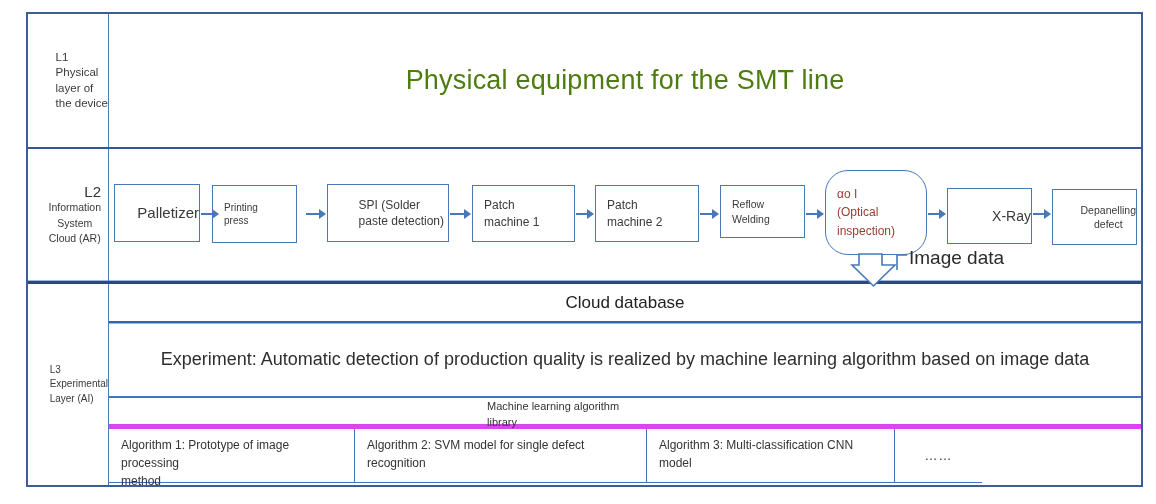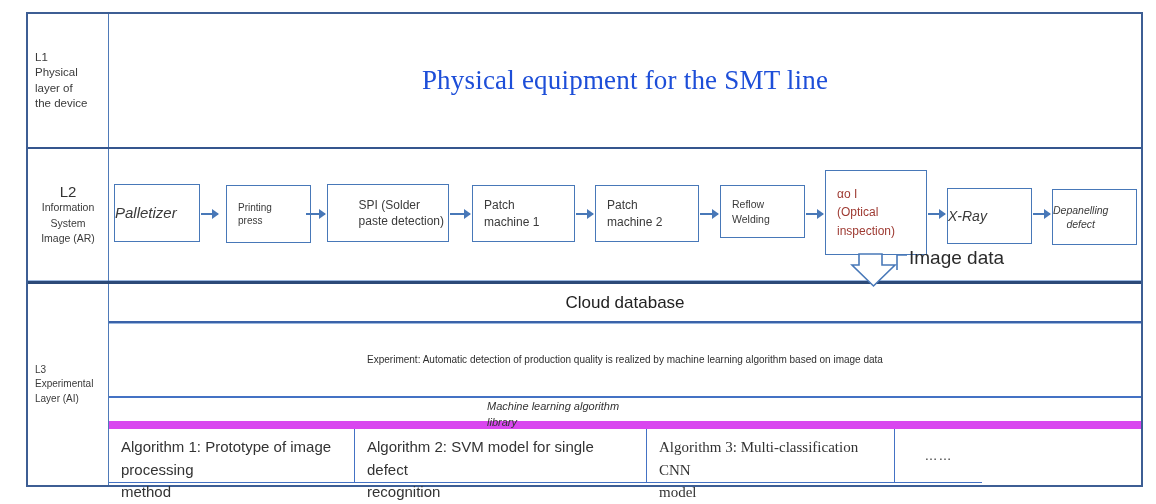--- a/index.html
+++ b/index.html
@@ -11,69 +11,69 @@
     position:absolute;left:26px;top:12px;width:1117px;height:475px;
     border:2px solid #3d5e94;box-sizing:border-box;
     display:flex;flex-direction:column;background:#fff;
   }
   .row{display:flex;flex-direction:row;box-sizing:border-box;}
   .row-l1{height:134px;}
   .row-l2{height:135px;border-top:2px solid #35568e;box-shadow:0 -1px 0 #9cb8e0 inset;}
   .row-l3{height:204px;border-top:3px solid #2c4a78;}
   .label-cell{
     width:81px;min-width:81px;box-sizing:border-box;border-right:1.5px solid #4f7ab8;
-    display:flex;flex-direction:column;justify-content:center;padding:4px 0 4px 7px;
+    display:flex;flex-direction:column;justify-content:center;padding:4px 0 4px 7px;align-items:flex-end;
   }
   .label-cell .pre{white-space:pre-line;}
   .l1-label{font-size:11.5px;line-height:1.32;color:#3a3a3a;}
   .l2-label-head{font-size:15px;text-align:center;color:#333;padding-right:7px;}
   .l2-label-sub{font-size:10.5px;line-height:1.5;text-align:center;padding-right:7px;color:#3a3a3a;}
   .l3-label{font-size:10px;line-height:1.45;color:#3a3a3a;}
   .content-cell{flex:1;position:relative;box-sizing:border-box;}
   
   .l1-title{
     display:flex;align-items:center;justify-content:center;height:100%;
-    font-size:27px;color:#1d4ed8;letter-spacing:0.2px;font-family:Liberation Serif, serif;
+    font-size:27px;color:#4d7c0f;letter-spacing:0.2px;
   }
   
   .flow{position:relative;height:100%;}
   .fbox{
     position:absolute;box-sizing:border-box;border:1.5px solid #4878b8;background:#fff;
     display:flex;align-items:center;white-space:pre-line;line-height:1.35;color:#3a3a3a;
   }
-  .fbox.c{justify-content:flex-start;text-align:center;font-style:italic;}
+  .fbox.c{justify-content:flex-end;text-align:center;}
   .fbox.l{justify-content:flex-start;text-align:left;padding-left:11px;padding-right:4px;}
   .fbox.red{color:#9e3a32;}
   .harrow{position:absolute;top:64px;height:1.8px;background:#4878b8;}
   .harrow::after{
     content:"";position:absolute;right:-1px;top:-4.1px;width:0;height:0;
     border-left:7px solid #4878b8;border-top:5px solid transparent;border-bottom:5px solid transparent;
   }
   .image-data-svg{position:absolute;left:740px;top:104px;}
   .image-data-text{position:absolute;left:800px;top:98px;font-size:19px;color:#2b2b2b;}
   
   .band{box-sizing:border-box;position:relative;}
   .cloud-band{
     height:39px;display:flex;align-items:center;justify-content:center;
     font-size:17px;color:#222;border-bottom:2.5px solid #3a62a8;box-shadow:0 1px 0 #9cb8e0;
   }
   .experiment-band{
     height:73px;display:flex;align-items:center;justify-content:center;
-    font-size:10px;color:#2e2e2e;padding:0 14px;text-align:center;
+    font-size:18px;color:#2e2e2e;padding:0 14px;text-align:center;
   }
   .ml-band{
-    height:33px;border-top:2px solid #4472c4;border-bottom:8px solid #d946ef;
-    font-size:11px;line-height:1.45;color:#333;font-style:italic;
+    height:33px;border-top:2px solid #4472c4;border-bottom:5px solid #d946ef;
+    font-size:11px;line-height:1.45;color:#333;
   }
   .ml-band .pre{white-space:pre-line;margin-left:378px;padding-top:1px;}
   .alg-row{height:59px;display:flex;}
   .alg-cell{
     box-sizing:border-box;border-right:1.5px solid #4472c4;height:54px;
     border-bottom:1.5px solid #4472c4;
-    font-size:15px;line-height:1.5;color:#333;padding:7px 10px 0 12px;white-space:pre-line;
+    font-size:12px;line-height:1.5;color:#333;padding:7px 10px 0 12px;white-space:pre-line;
   }
   .alg-cell:last-child{border-right:none;}
   .alg-cell.mid{display:flex;align-items:center;justify-content:center;padding:0;font-size:13px;letter-spacing:1px;}
   .alg-cell.big{display:flex;align-items:center;justify-content:center;padding:0;font-size:16.5px;color:#2b2b2b;}
 </style>
 </head>
 <body>
 
 <div class="canvas">
   <div class="outer">
@@ -88,48 +88,48 @@
       <div class="content-cell">
         <div class="l1-title">Physical equipment for the SMT line</div>
       </div>
     </div>
 
     <div class="row row-l2">
       <div class="label-cell">
         <div class="l2-label-head">L2</div>
         <div class="l2-label-sub pre">Information
 System
-Image (AR)</div>
+Cloud (AR)</div>
       </div>
       <div class="content-cell flow">
 
         <div class="fbox c" style="left:5px;top:35px;width:86px;height:58px;font-size:15px;">
           <span>Palletizer</span>
         </div>
-        <div class="fbox l" style="left:117px;top:36px;width:85px;height:58px;font-size:10px;">
+        <div class="fbox l" style="left:103px;top:36px;width:85px;height:58px;font-size:10px;">
           <span>Printing
 press</span>
         </div>
         <div class="fbox l" style="left:218px;top:35px;width:122px;height:58px;font-size:12px;justify-content:flex-end;">
           <span>SPI (Solder
 paste detection)</span>
         </div>
         <div class="fbox l" style="left:363px;top:36px;width:103px;height:57px;font-size:12px;">
           <span>Patch
 machine 1</span>
         </div>
         <div class="fbox l" style="left:486px;top:36px;width:104px;height:57px;font-size:12px;">
           <span>Patch
 machine 2</span>
         </div>
         <div class="fbox l" style="left:611px;top:36px;width:85px;height:53px;font-size:10.5px;">
           <span>Reflow
 Welding</span>
         </div>
-        <div class="fbox l red" style="left:716px;top:21px;width:102px;height:85px;font-size:12px;line-height:1.55;">
+        <div class="fbox l red" style="left:716px;top:21px;width:102px;height:85px;font-size:12px;line-height:1.55;border-radius:23px;">
           <span>αo I
 (Optical
 inspection)</span>
         </div>
         <div class="fbox c" style="left:838px;top:39px;width:85px;height:56px;font-size:14px;">
           <span>X-Ray</span>
         </div>
         <div class="fbox c" style="left:943px;top:40px;width:85px;height:56px;font-size:10.5px;">
           <span>Depanelling
 defect</span>
@@ -167,21 +167,21 @@
         </div>
         <div class="band ml-band">
           <div class="pre">Machine learning algorithm
 library</div>
         </div>
         <div class="alg-row">
           <div class="alg-cell" style="width:246px;">Algorithm 1: Prototype of image processing
 method</div>
           <div class="alg-cell" style="width:292px;">Algorithm 2: SVM model for single defect
 recognition</div>
-          <div class="alg-cell" style="width:248px;font-family:Liberation Serif, serif;">Algorithm 3: Multi-classification CNN
+          <div class="alg-cell" style="width:248px;">Algorithm 3: Multi-classification CNN
 model</div>
           <div class="alg-cell mid" style="width:87px;">……</div>
         </div>
       </div>
     </div>
 
   </div>
 </div>
 
 </body></html>

